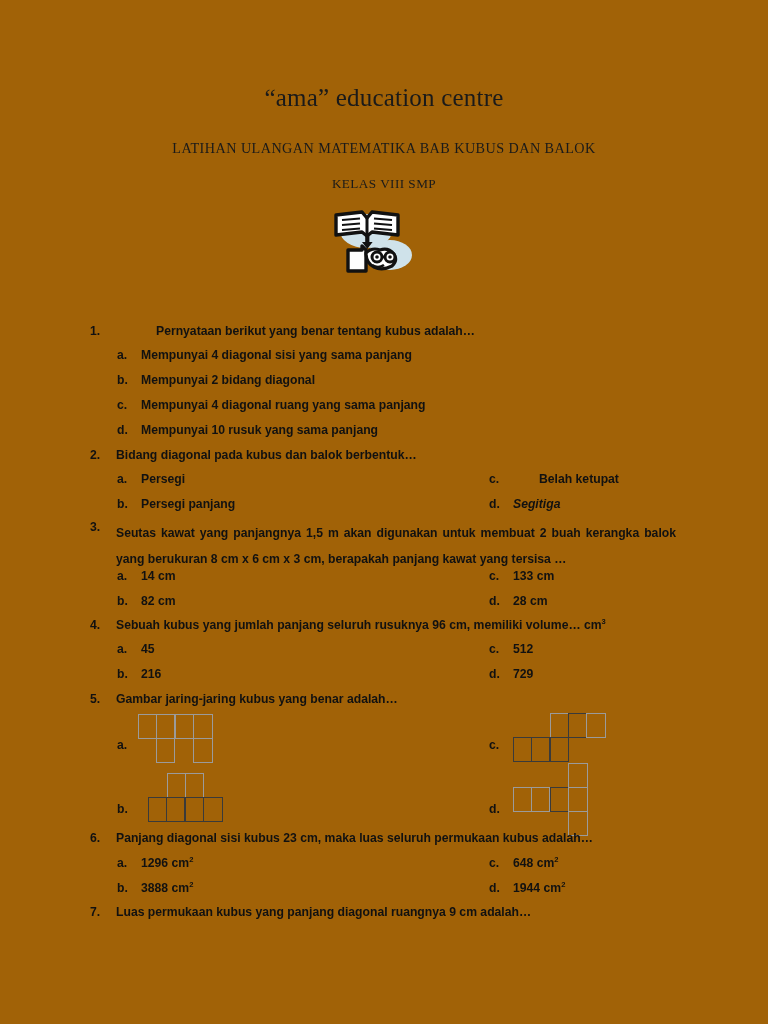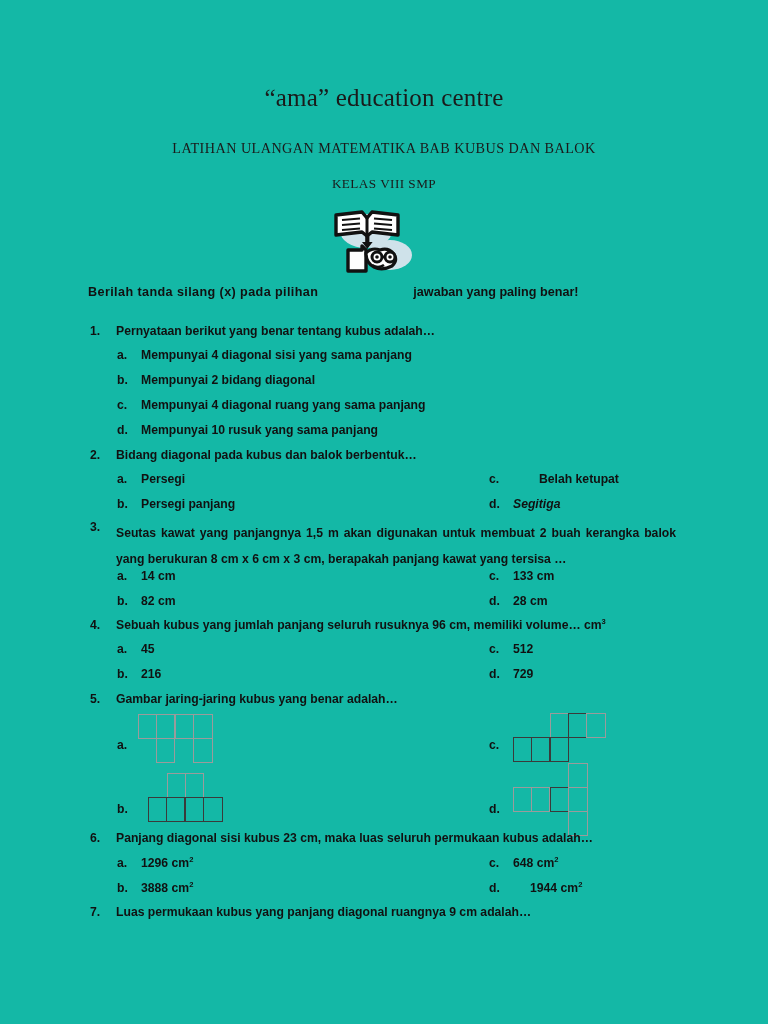--- a/index.html
+++ b/index.html
@@ -12,21 +12,21 @@
     height: 1024px;
     position: relative;
     font-family: "Liberation Sans", sans-serif;
     color: #000000;
     overflow: hidden;
   }
 
   .page {
     position: absolute;
     inset: 0;
-    background: #14b8a6;
+    background: #a16207;
   }
 
   
   .hdr-title {
     position: absolute;
     left: 0; right: 0;
     top: 84px;
     text-align: center;
     font-family: "Liberation Serif", serif;
     font-size: 25px;
@@ -158,28 +158,23 @@
       <path d="M40 50 Q46 44 54 47 Q62 44 68 51 Q72 58 66 63 Q56 68 48 64 Q40 60 40 50 Z" fill="#ffffff" stroke="#111111" stroke-width="3.2" stroke-linejoin="round"></path>
       <circle cx="51" cy="54" r="5" fill="#ffffff" stroke="#111111" stroke-width="3"></circle>
       <circle cx="64" cy="54" r="5" fill="#ffffff" stroke="#111111" stroke-width="3"></circle>
       <circle cx="51" cy="54" r="1.8" fill="#111111"></circle>
       <circle cx="64" cy="54" r="1.8" fill="#111111"></circle>
       <line x1="56" y1="54" x2="59" y2="54" stroke="#111111" stroke-width="2.6"></line>
       <path d="M46 62 Q52 66 58 62" fill="none" stroke="#111111" stroke-width="2.6"></path>
     </svg>
   </div>
 
-  <div class="instruction">
-    <span class="sp">Berilah  tanda  silang  (x)  pada  pilihan</span>
-    <span class="gap"></span>
-    <span>jawaban yang paling benar!</span>
-  </div>
 
   <div class="qnum" style="left:90px; top:324px;">1.</div>
-  <div class="qtext" style="top:324px;">Pernyataan berikut yang benar tentang kubus adalah…</div>
+  <div class="qtext" style="top:324px;margin-left:40px;">Pernyataan berikut yang benar tentang kubus adalah…</div>
 
   <div class="optltr" style="left:117px; top:348px;">a.</div>
   <div class="opttxt" style="left:141px; top:348px;text-align:center;">Mempunyai 4 diagonal sisi yang sama panjang</div>
 
   <div class="optltr" style="left:117px; top:373px;">b.</div>
   <div class="opttxt" style="left:141px; top:373px;">Mempunyai 2 bidang diagonal</div>
 
   <div class="optltr" style="left:117px; top:398px;">c.</div>
   <div class="opttxt" style="left:141px; top:398px;">Mempunyai 4 diagonal ruang yang sama panjang</div>
 
@@ -278,18 +273,18 @@
   <div class="qtext" style="top:831px;">Panjang diagonal sisi kubus 23 cm, maka luas seluruh permukaan kubus adalah…</div>
 
   <div class="optltr" style="left:117px; top:856px;">a.</div>
   <div class="opttxt" style="left:141px; top:856px;"><span>1296 cm</span><sup>2</sup></div>
   <div class="optltr" style="left:489px; top:856px;">c.</div>
   <div class="opttxt" style="left:513px; top:856px;"><span>648 cm</span><sup>2</sup></div>
 
   <div class="optltr" style="left:117px; top:881px;">b.</div>
   <div class="opttxt" style="left:141px; top:881px;"><span>3888 cm</span><sup>2</sup></div>
   <div class="optltr" style="left:489px; top:881px;">d.</div>
-  <div class="opttxt" style="left:513px; top:881px;margin-left:17px;"><span>1944 cm</span><sup>2</sup></div>
+  <div class="opttxt" style="left:513px; top:881px;"><span>1944 cm</span><sup>2</sup></div>
 
   <div class="qnum" style="left:90px; top:905px;">7.</div>
   <div class="qtext" style="top:905px;">Luas permukaan kubus yang panjang diagonal ruangnya 9 cm adalah…</div>
 
 </div>
 
 </body></html>

